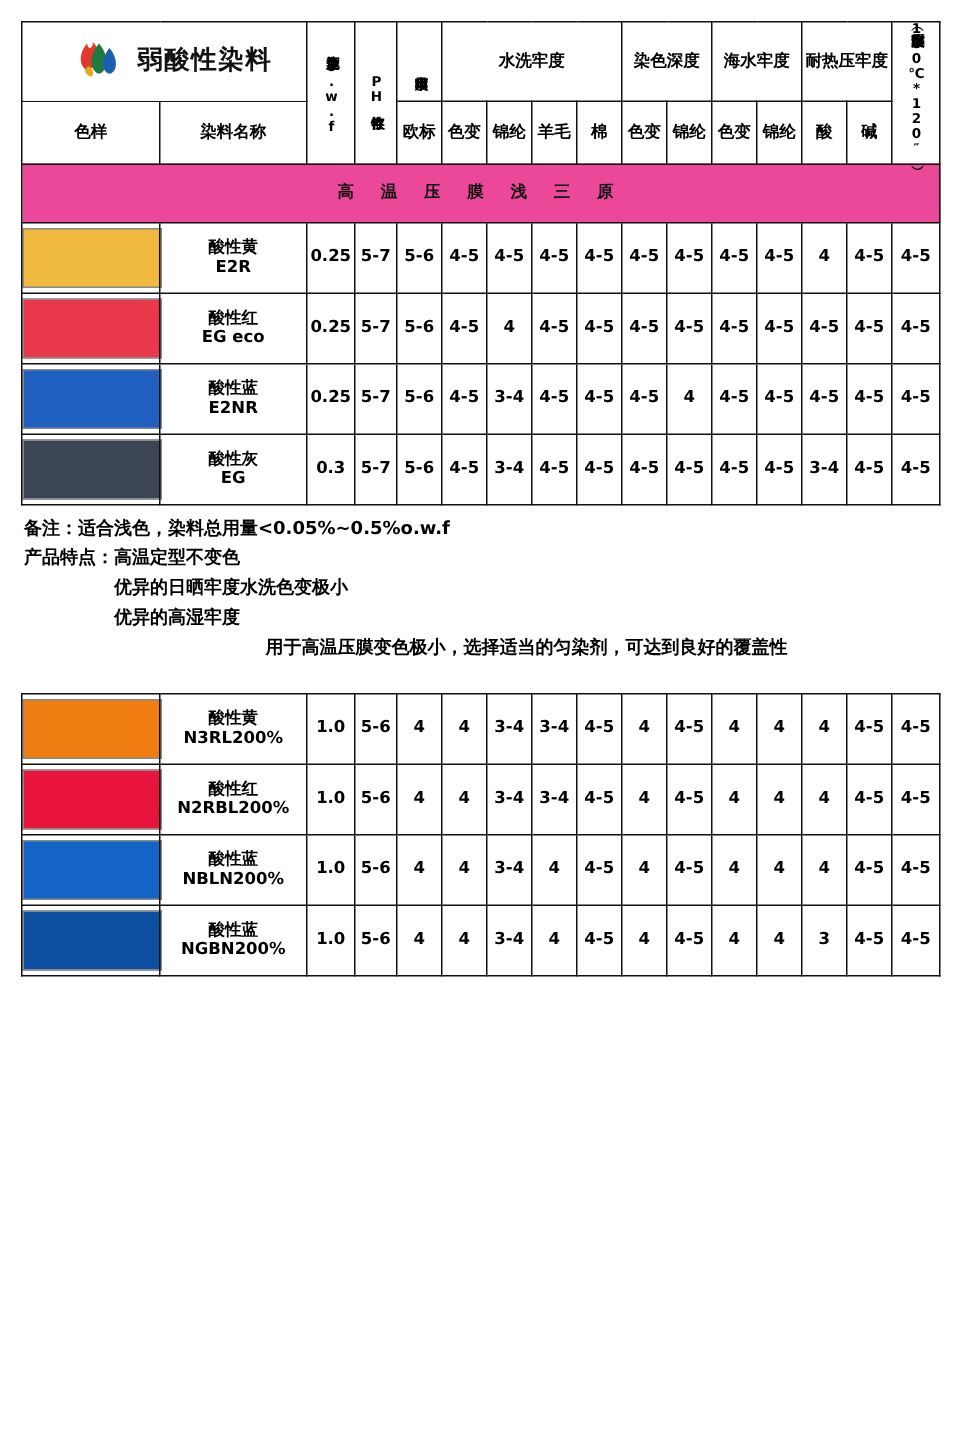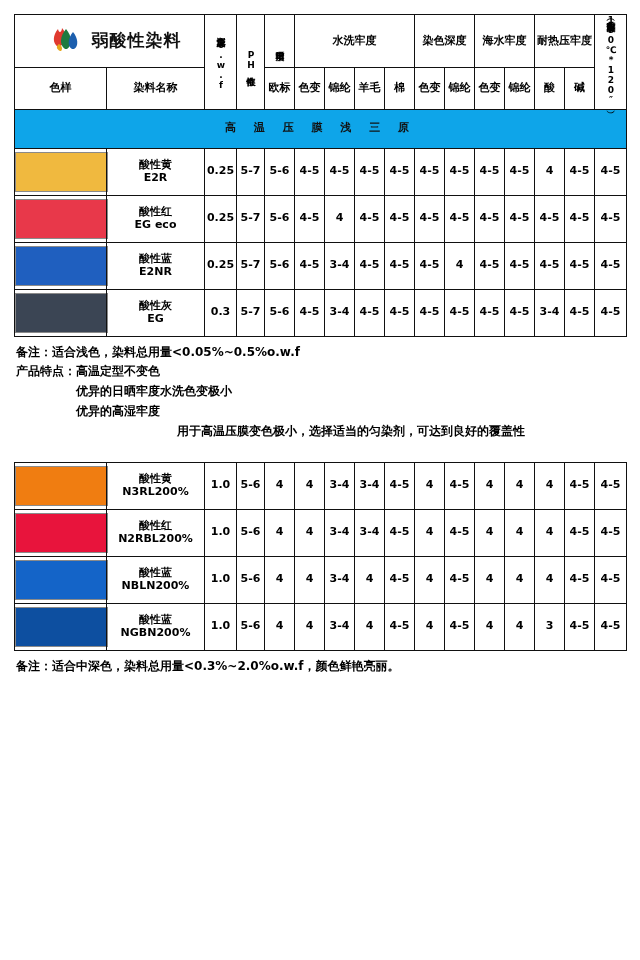--- a/index.html
+++ b/index.html
@@ -72,21 +72,21 @@
     display: inline-block;
     line-height: 1.0;
     font-size: 9px;
     font-weight: bold;
     white-space: nowrap;
   }
   .h-row1 td { height: 52px; }
   .h-row2 td { height: 40px; }
 
   .section-title td {
-    background: #0ea5e9;
+    background: #ec4899;
     height: 38px;
     font-size: 19px;
     font-weight: bold;
     letter-spacing: 7px;
     color: #111;
   }
 
   .swatch-cell {
     padding: 3px 4px;
   }
@@ -410,17 +410,14 @@
         <td>4-5</td>
         <td>4</td>
         <td>4</td>
         <td>3</td>
         <td>4-5</td>
         <td>4-5</td>
       </tr>
     </tbody>
   </table>
 
-  <div class="notes">
-    <div>备注：适合中深色，染料总用量&lt;0.3%~2.0%o.w.f，颜色鲜艳亮丽。</div>
-  </div>
 
 </div>
 
 </body></html>

